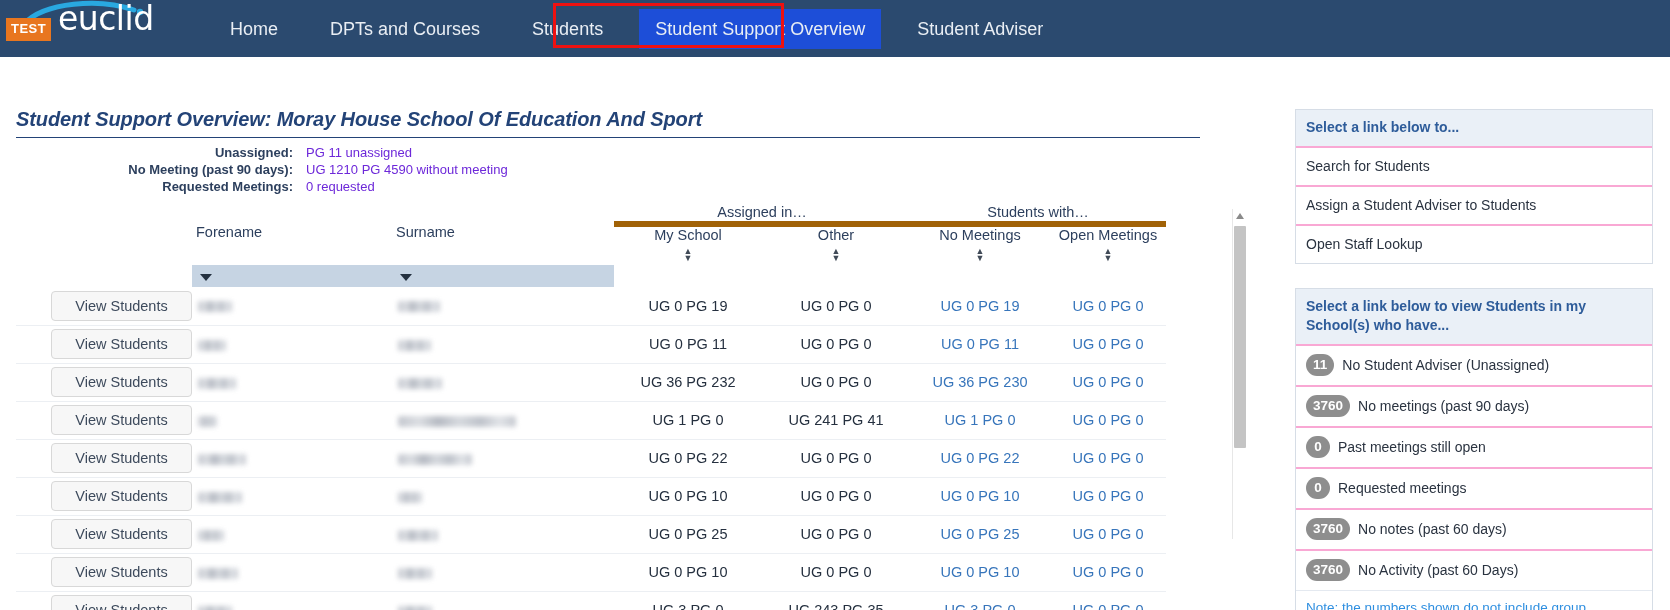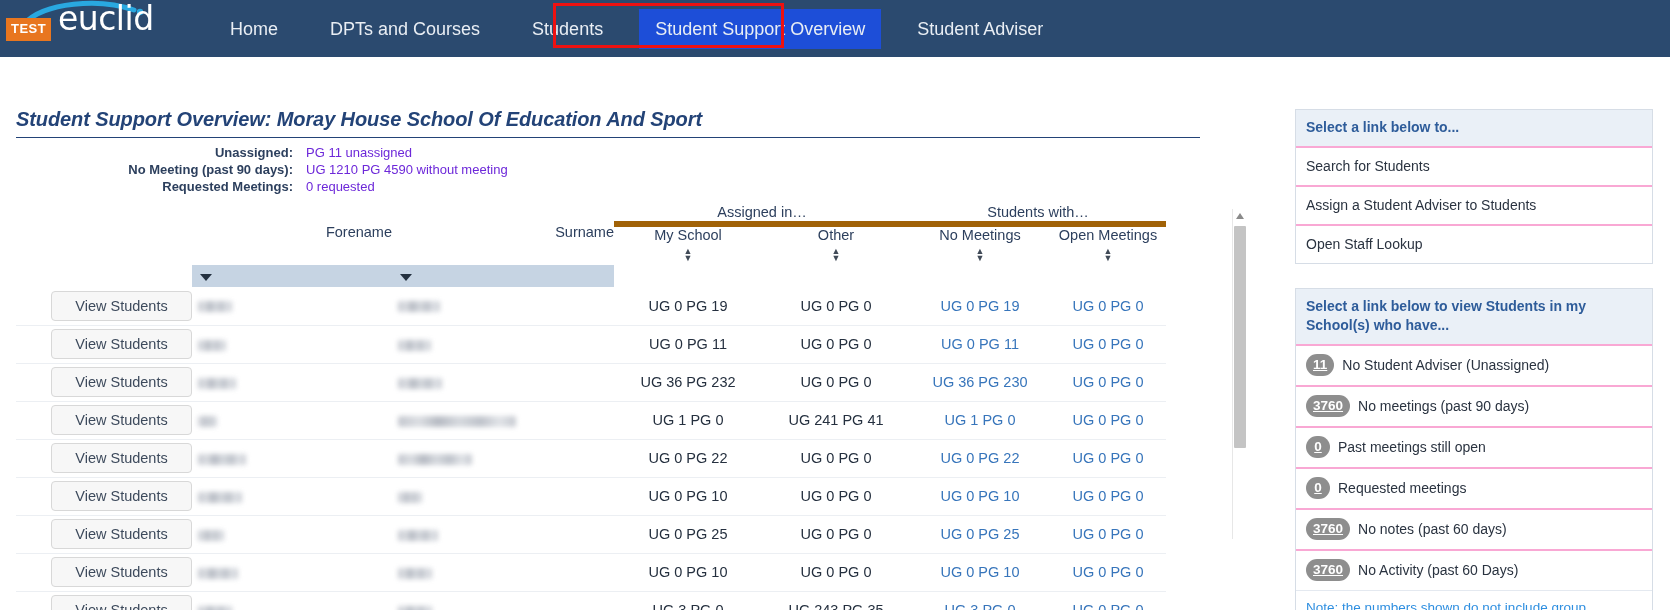--- a/index.html
+++ b/index.html
@@ -92,21 +92,21 @@
   table.grid { border-collapse: collapse; width: 1150px; table-layout: fixed; }
   table.grid td, table.grid th { padding: 0; font-weight: normal; }
 
   .grp-head { height: 22px; font-size: 14.5px; color: #2c3f5d; text-align: center; }
   .grp-rule { border-bottom: 6px solid #a16207; }
 
   .col-head {
     height: 23px; font-size: 14.5px; color: #2c3f5d; text-align: center;
     vertical-align: top;
   }
-  .col-head.left { text-align: right; padding-left: 4px; margin-top: 24px; }
+  .col-head.left { text-align: left; padding-left: 4px; margin-top: 24px; }
   .sortcell { height: 15px; text-align: center; }
   .sort-icon { display: inline-block; color: #404a57; font-size: 9px; line-height: 9px; }
   .sort-icon i { display: block; font-style: normal; line-height: 7px; }
 
   .filter-row td { background: #c6d4e3; height: 22px; }
   .filter-arrow {
     display: inline-block;
     width: 0; height: 0;
     border-left: 6px solid transparent;
     border-right: 6px solid transparent;
@@ -176,21 +176,21 @@
     font-size: 14px; color: #2a3340;
     padding: 8px 10px 9px 10px;
     line-height: 20px; cursor: pointer;
     display: flex; align-items: center;
   }
   .badge {
     display: inline-block; min-width: 24px; height: 22px;
     background: #8e8e8e; color: #ffffff;
     border-radius: 11px; text-align: center;
     font-size: 13.5px; line-height: 22px; font-weight: bold;
-    padding: 0 7px; margin-right: 8px; text-decoration: underline;
+    padding: 0 7px; margin-right: 8px;
   }
   .panel-note {
     border-top: 1px solid #e4e9f0;
     font-size: 13.5px; color: #2f8fe0;
     padding: 7px 10px 9px 10px; line-height: 19px;
   }
 </style>
 </head>
 <body>
 

